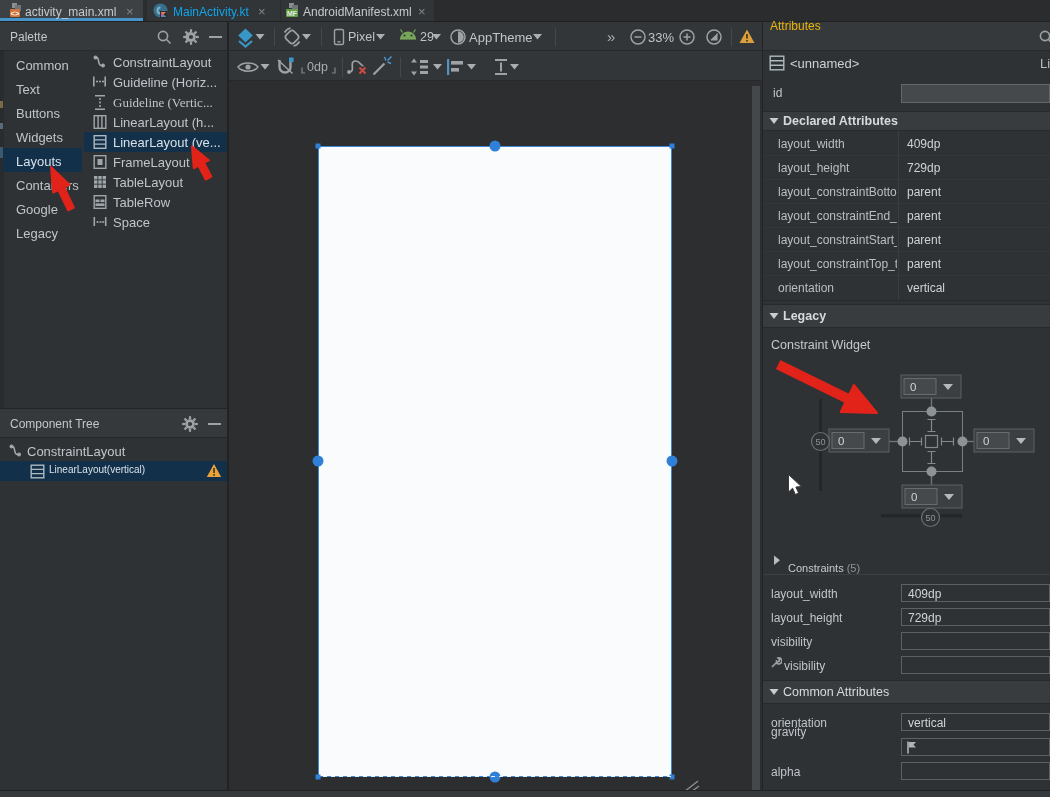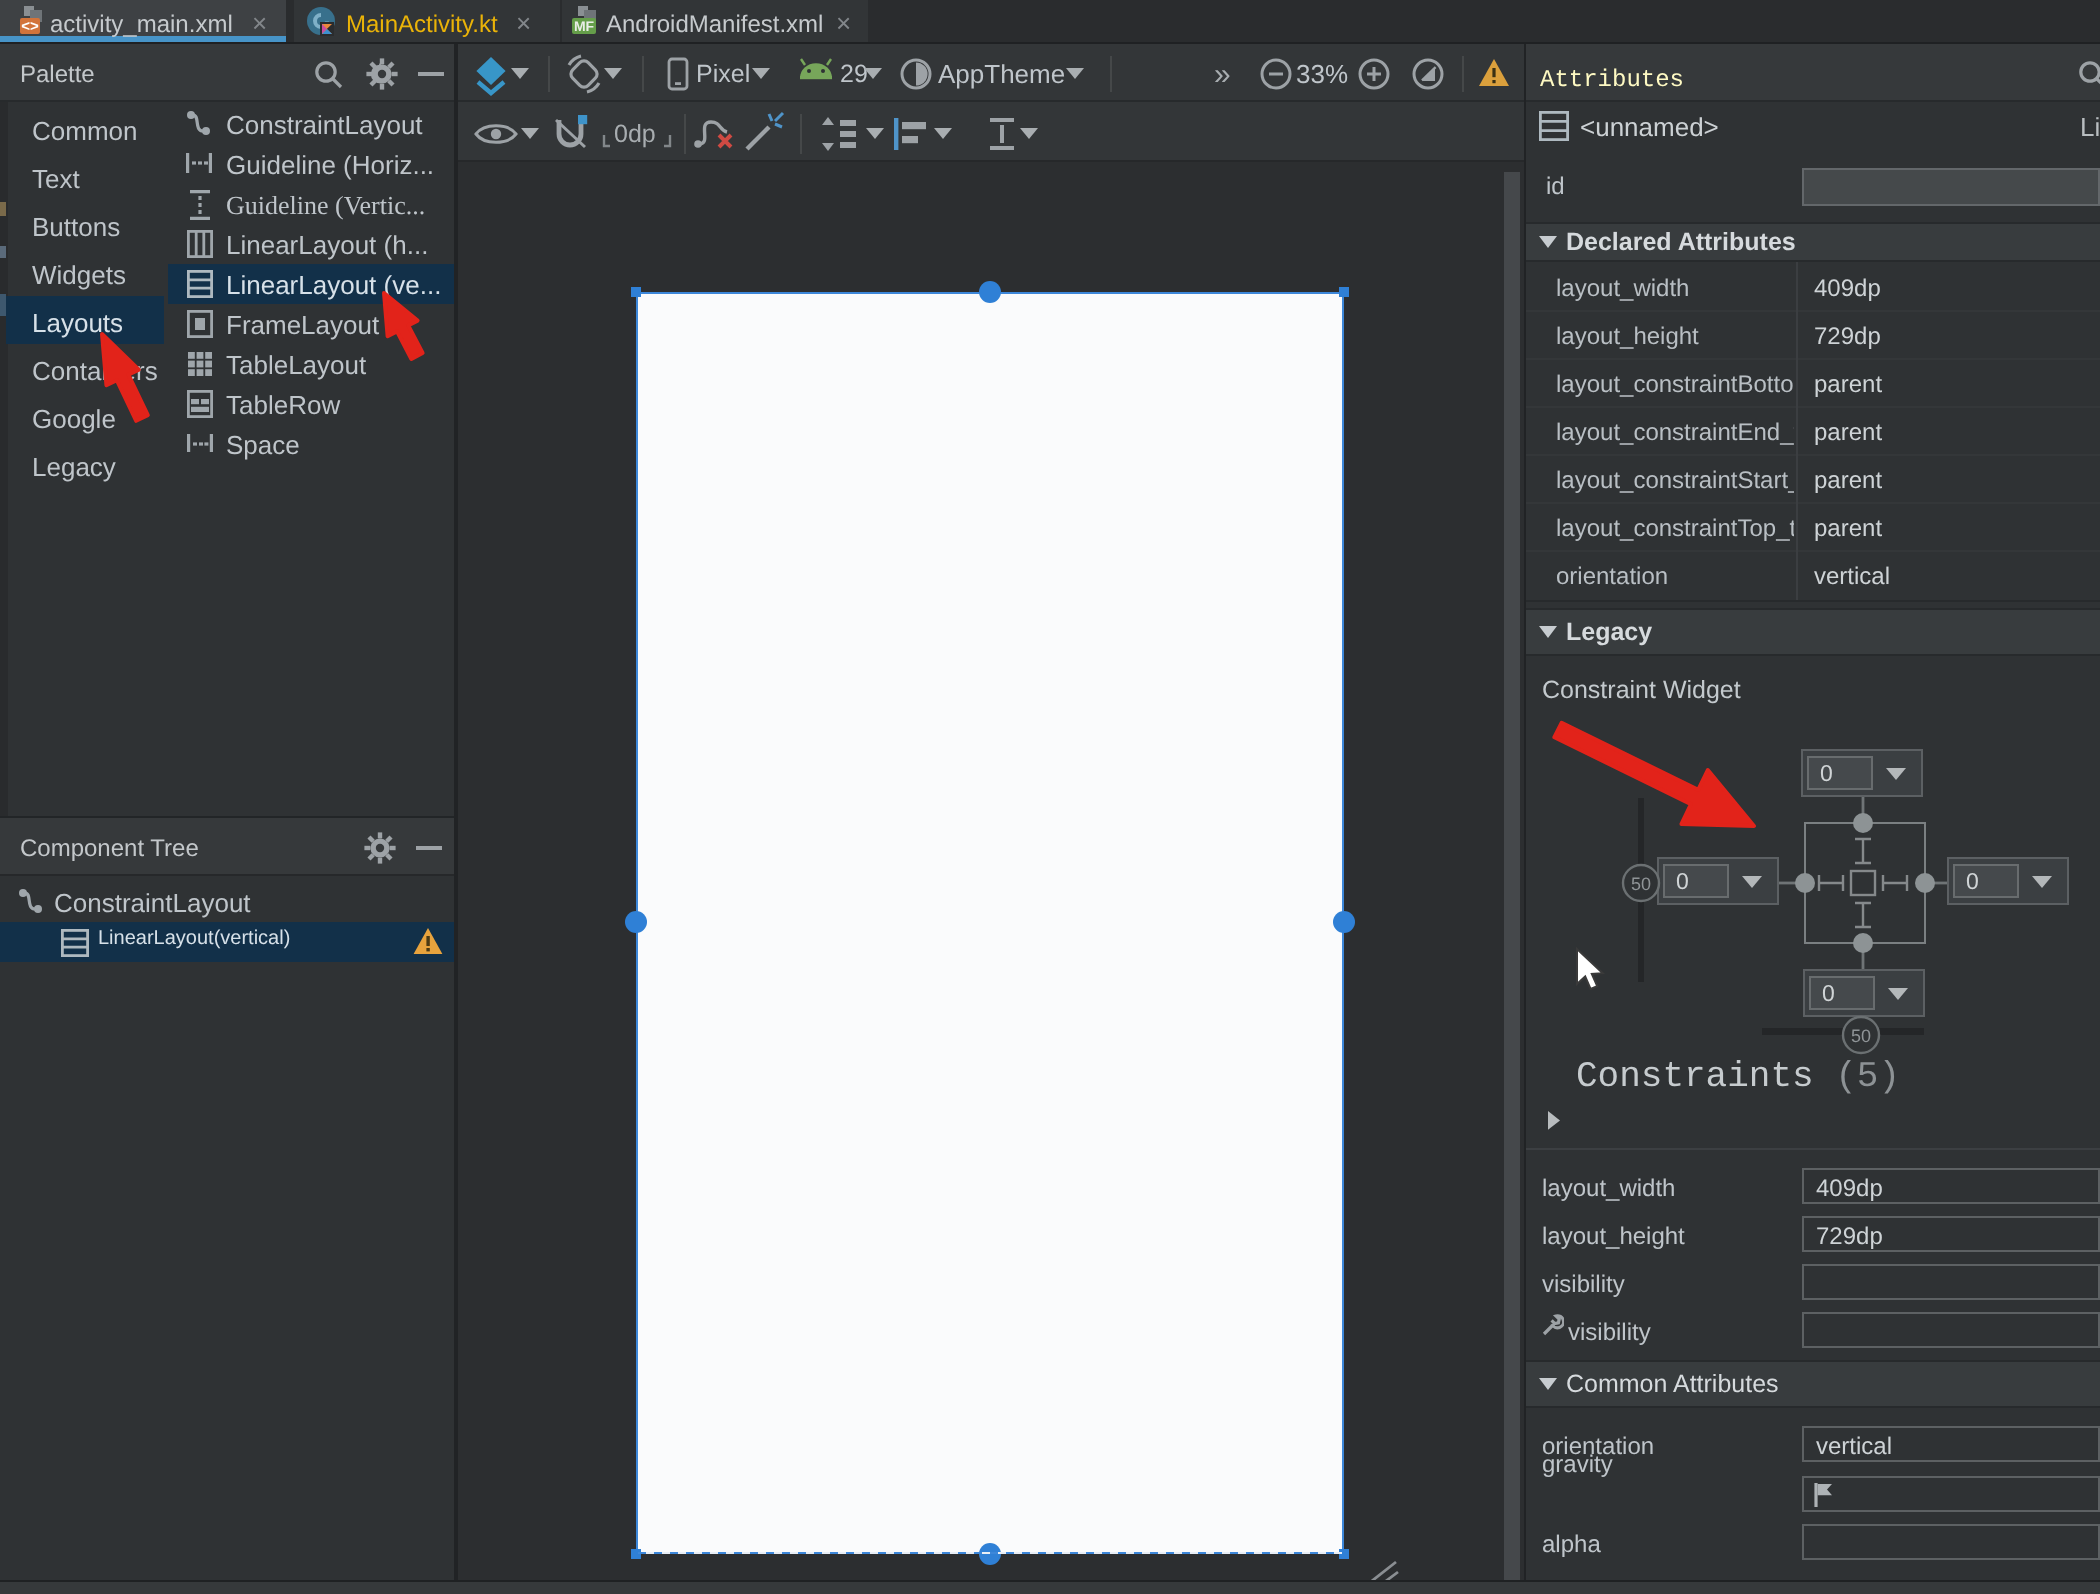--- a/index.html
+++ b/index.html
@@ -31,37 +31,37 @@
   <svg class="abs" style="left:153px;top:3px" width="16" height="16" viewBox="0 0 16 16">
     <circle cx="7.5" cy="7.5" r="7" fill="#38708c"></circle>
     <path d="M7.5 3.5 A4 4 0 1 0 11.5 7.7 L9.5 7.7 A2 2 0 1 1 7.5 5.5 Z" fill="#7fb0c8"></path>
     <g>
       <rect x="7" y="8" width="7" height="7" fill="#2a2c2e"></rect>
       <path d="M8 9 h5 l-2.6 2.5 L13 14 H8 Z" fill="#e8883c"></path>
       <path d="M8 9 l2.5 2.5 L8 14 Z" fill="#c94da0"></path>
       <path d="M10.5 11.5 L13 14 H8 Z" fill="#3e8fd0"></path>
     </g>
   </svg>
-  <div class="txt" style="left:173px;top:6px;color:#eab308;">MainActivity.kt</div>
+  <div class="txt" style="left:173px;top:6px;color:#0ea5e9;">MainActivity.kt</div>
   <div class="txt" style="left:258px;top:5px;color:#82868a;font-size:13px;">×</div>
 
   <svg class="abs" style="left:285px;top:3px" width="16" height="15" viewBox="0 0 16 15">
     <rect x="4" y="0" width="5" height="5" fill="#8a8f93"></rect>
     <rect x="7" y="2" width="6" height="6" fill="#6f7478"></rect>
     <rect x="1" y="6" width="12" height="8" rx="1" fill="#659e4a"></rect>
     <text x="7" y="12.5" font-size="7" font-weight="bold" fill="#e9ede7" text-anchor="middle" font-family="Liberation Sans">MF</text>
   </svg>
   <div class="txt" style="left:303px;top:6px;color:#c6cacd;">AndroidManifest.xml</div>
   <div class="txt" style="left:418px;top:5px;color:#82868a;font-size:13px;">×</div>
 
   <div class="abs" style="left:0;top:22px;width:227px;height:29px;background:#36393b;border-bottom:1px solid #272a2c;"></div>
   <div class="abs" style="left:229px;top:22px;width:533px;height:29px;background:#333638;border-bottom:1px solid #272a2c;"></div>
   <div class="abs" style="left:763px;top:22px;width:287px;height:29px;background:#36393b;border-bottom:1px solid #272a2c;"></div>
   <div class="txt" style="left:10px;top:31px;color:#c3c7ca;">Palette</div>
-  <div class="txt" style="left:770px;top:34px;color:#fef9c3;font-family:Liberation Mono, monospace;">Attributes</div>
+  <div class="txt" style="left:770px;top:20px;color:#eab308;">Attributes</div>
 
   <div class="abs" style="left:229px;top:51px;width:533px;height:30px;background:#333638;border-bottom:1px solid #26282a;"></div>
 
   <svg class="abs" style="left:155px;top:28px" width="70" height="18" viewBox="0 0 70 18">
     <g stroke="#9da2a6" stroke-width="1.6" fill="none">
       <circle cx="8" cy="8" r="4.6"></circle>
       <path d="M11.5 11.5 L15.5 15.5"></path>
     </g>
     <g fill="#9da2a6">
       <path d="M35 2.2 l1.2 2.3 2.5 0.4 -1.7 1.9 0.4 2.6 -2.4 -1.2 -2.4 1.2 0.4 -2.6 -1.7 -1.9 2.5 -0.4 Z" transform="translate(0,1.2)"></path>
@@ -487,21 +487,21 @@
       <circle cx="57.5" cy="86.5" r="9" fill="#2f3234" stroke="#6b7072" stroke-width="1.2"></circle>
       <text x="57.5" y="90" font-size="9" fill="#8f9497" text-anchor="middle" font-family="Liberation Sans">50</text>
       <circle cx="167.5" cy="162.5" r="9" fill="#2f3234" stroke="#6b7072" stroke-width="1.2"></circle>
       <text x="167.5" y="166" font-size="9" fill="#8f9497" text-anchor="middle" font-family="Liberation Sans">50</text>
     </g>
   </svg>
 
   <svg class="abs" style="left:772px;top:555px" width="10" height="11" viewBox="0 0 10 11">
       <path d="M2 0.5 l6 4.7 -6 4.7 Z" fill="#b8bcbe"></path>
     </svg>
-  <div class="txt" style="left:788px;top:530px;font-size:18px;color:#c6cbce;font-family:Liberation Mono, monospace;">Constraints <span style="color:#8d9295">(5)</span></div>
+  <div class="txt" style="left:788px;top:563px;font-size:11px;color:#c6cbce;">Constraints <span style="color:#8d9295">(5)</span></div>
   <div class="abs" style="left:763px;top:574px;width:287px;height:1px;background:#3c3f42;"></div>
 
   <div class="txt" style="left:771px;top:588px;">layout_width</div>
   <div class="abs" style="left:901px;top:584px;width:149px;height:18px;border:1px solid #5d6163;"></div>
   <div class="txt" style="left:908px;top:588px;color:#ced3d6;">409dp</div>
   <div class="txt" style="left:771px;top:612px;">layout_height</div>
   <div class="abs" style="left:901px;top:608px;width:149px;height:18px;border:1px solid #5d6163;"></div>
   <div class="txt" style="left:908px;top:612px;color:#ced3d6;">729dp</div>
   <div class="txt" style="left:771px;top:636px;">visibility</div>
   <div class="abs" style="left:901px;top:632px;width:149px;height:18px;border:1px solid #5d6163;"></div>

